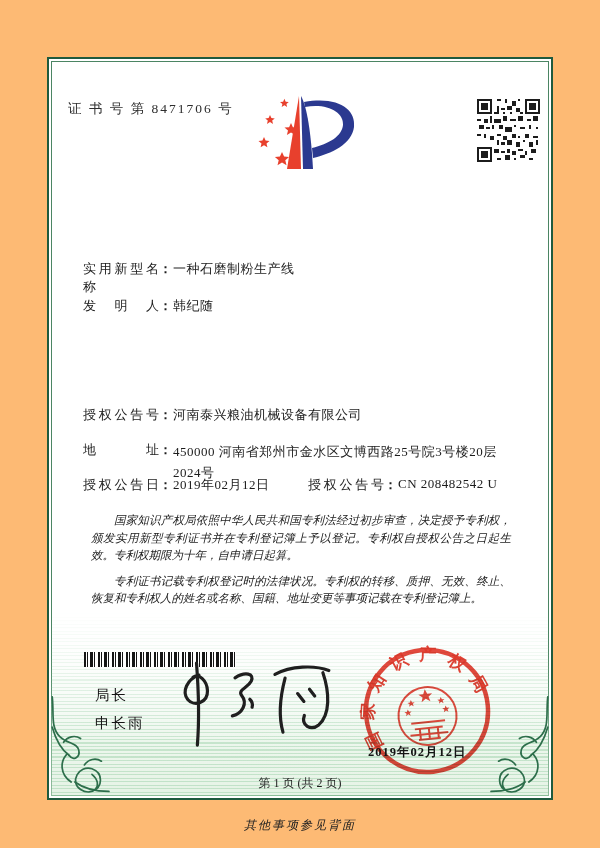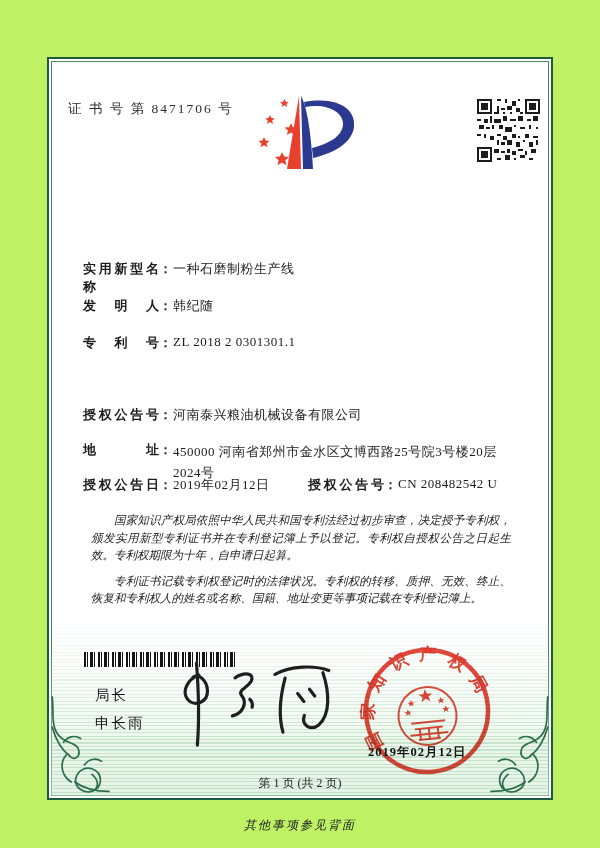--- a/index.html
+++ b/index.html
@@ -1,34 +1,34 @@
 <!DOCTYPE html>
 <html><head>
 <meta charset="utf-8">
 <style>
   html,body{margin:0;padding:0;}
   body{background:#ffffff;font-family:"Liberation Serif", serif;}
-  .page{position:relative;width:600px;height:848px;background:#bef264;overflow:hidden;}
+  .page{position:relative;width:600px;height:848px;background:#fdba74;overflow:hidden;}
 
   
   .frame{position:absolute;left:47px;top:57px;width:506px;height:743px;
          border:2.5px solid #1e5a3e;box-sizing:border-box;background:#fff;}
   .frame::before{content:"";position:absolute;inset:2px;border:1.5px solid #4b8563;pointer-events:none;}
 
   
   .cert-no{position:absolute;left:68px;top:100px;font-size:13.5px;letter-spacing:2px;color:#2e2e2e;}
   .logo{position:absolute;left:250px;top:90px;width:130px;height:92px;}
   .qr{position:absolute;left:477px;top:99px;width:63px;height:63px;}
   .title{position:absolute;left:0;top:186px;width:100%;text-align:center;
          font-size:31px;font-weight:700;letter-spacing:9px;color:#101010;}
 
   
   .frow{position:absolute;left:83px;width:436px;font-size:13px;color:#1c1c1c;}
   .flabel{display:inline-block;width:76px;text-align:justify;text-align-last:justify;
-          text-justify:inter-character;font-weight:700;vertical-align:top;}
+          text-justify:inter-character;font-weight:400;vertical-align:top;}
   .fcolon{display:inline-block;width:14px;font-weight:600;vertical-align:top;}
   .fvalue{display:inline-block;vertical-align:top;letter-spacing:.5px;}
   .fvalue.wrap{width:340px;line-height:21px;}
   .fgroup2{position:absolute;left:225px;top:0;}
 
   
   .paras{position:absolute;left:83px;top:504px;width:436px;font-size:11.5px;line-height:17.5px;
          color:#222;text-align:justify;font-style:italic;}
   .paras p{margin:8px;text-indent:2em;}
 
@@ -162,23 +162,20 @@
     </g>
   </svg>
 
 
   <div class="frow" style="top:260px">
     <span class="flabel">实用新型名称</span><span class="fcolon">：</span><span class="fvalue">一种石磨制粉生产线</span>
   </div>
   <div class="frow" style="top:297px">
     <span class="flabel">发明人</span><span class="fcolon">：</span><span class="fvalue">韩纪随</span>
   </div>
-  <div class="frow" style="top:334px">
-    <span class="flabel">专利号</span><span class="fcolon">：</span><span class="fvalue">ZL 2018 2 0301301.1</span>
-  </div>
   <div class="frow" style="top:406px">
     <span class="flabel">授权公告号</span><span class="fcolon">：</span><span class="fvalue">河南泰兴粮油机械设备有限公司</span>
   </div>
   <div class="frow" style="top:441px">
     <span class="flabel">地址</span><span class="fcolon">：</span><span class="fvalue wrap">450000 河南省郑州市金水区文博西路25号院3号楼20层2024号</span>
   </div>
   <div class="frow" style="top:476px">
     <span class="flabel">授权公告日</span><span class="fcolon">：</span><span class="fvalue">2019年02月12日</span>
     <span class="fgroup2">
       <span class="flabel">授权公告号</span><span class="fcolon">：</span><span class="fvalue">CN 208482542 U</span>

